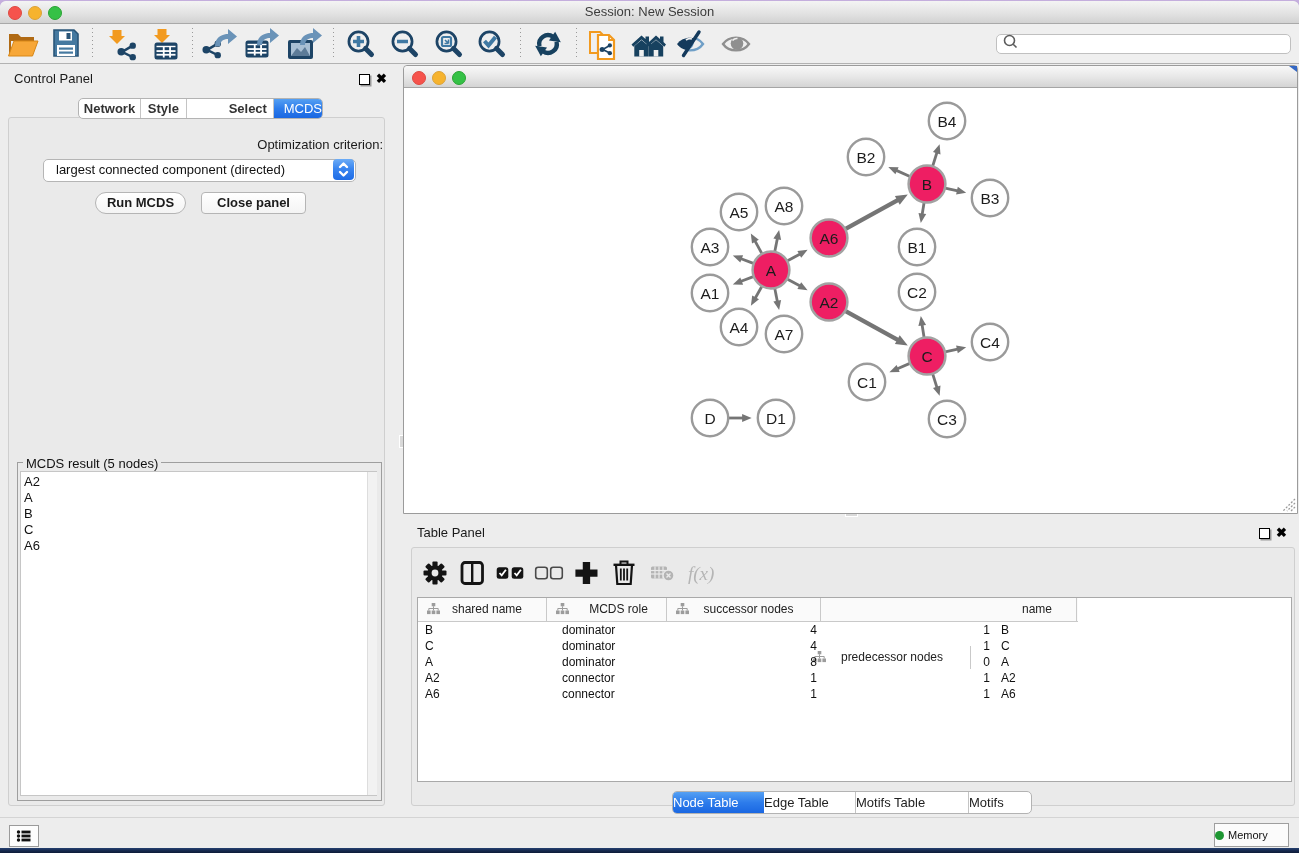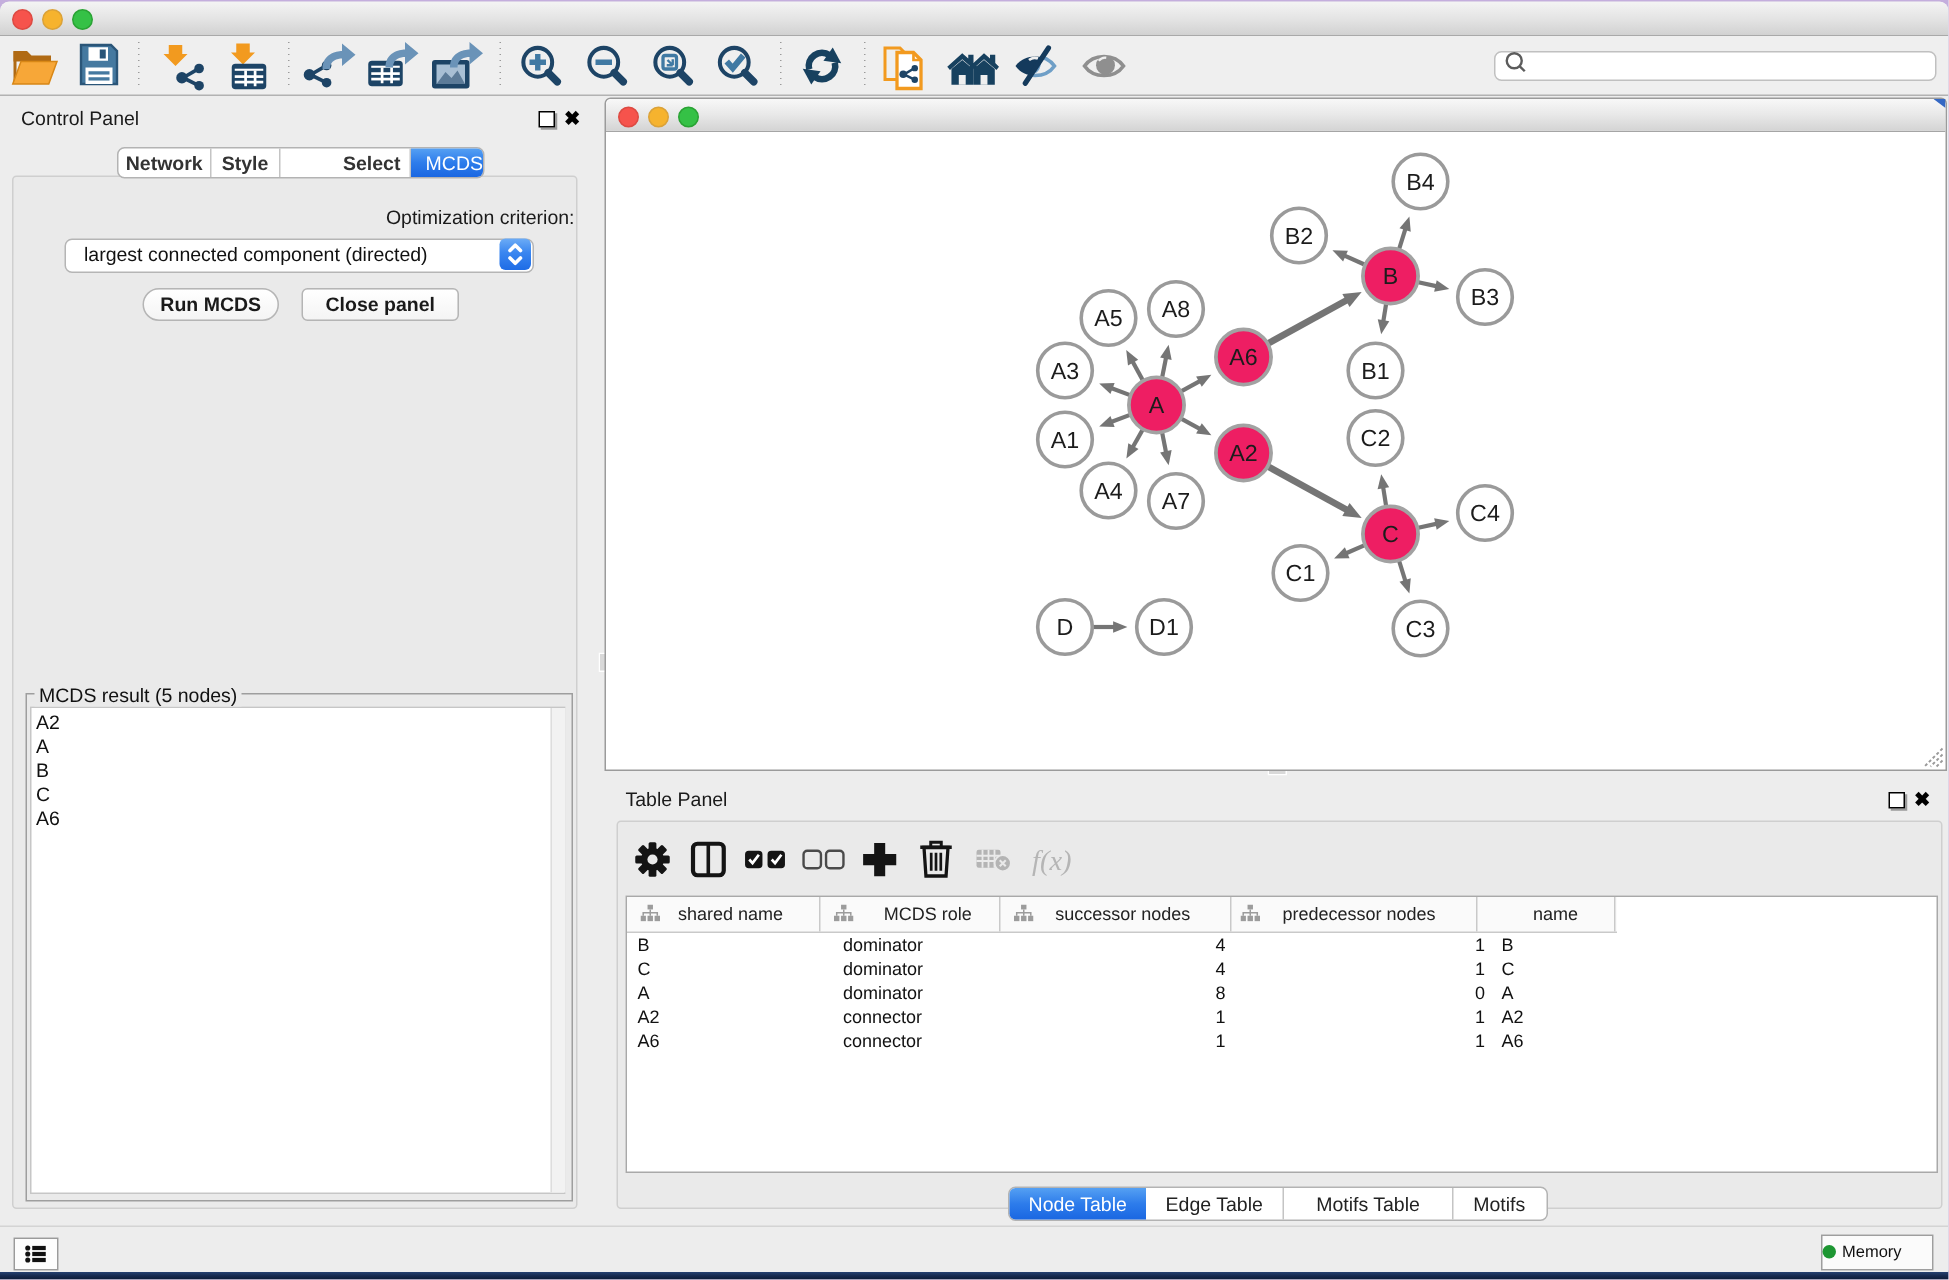--- a/index.html
+++ b/index.html
@@ -48,32 +48,33 @@
 #tp-title{left:417px;top:524px;font-size:13px;color:#1a1a1a;}
 #tp-float{left:1259px;top:527px;width:9px;height:9px;border:1.6px solid #000;background:#fff;box-shadow:1.5px 1.5px 0 #9a9a9a;}
 #tp-close{left:1276px;top:524px;font-size:13px;font-weight:bold;color:#000;}
 #tp-body{left:411px;top:546px;width:882px;height:257px;background:#eaeaea;border:1px solid #cfcfcf;border-radius:3px;}
 #tbl{left:417px;top:596px;width:875px;height:185px;background:#fff;border:1px solid #a9a9a9;box-sizing:border-box;}
 #tbl-head{height:23px;border-bottom:1px solid #c9c9c9;background:#fafafa;position:relative;width:660px;}
 .th{position:absolute;top:0;height:23px;line-height:23px;font-size:12px;color:#222;border-right:1px solid #c9c9c9;text-align:center;}
 .th span{padding-left:10px;}
 .tr{position:absolute;font-size:12px;color:#111;height:16px;line-height:16px;}
 #btabs{left:672px;top:790px;width:358px;height:21px;background:#fff;border:1px solid #b3b3b3;border-radius:5px;display:flex;z-index:5;}
-.btab{height:21px;line-height:21px;text-align:center;font-size:13px;color:#222;border-right:1px solid #c4c4c4;}
+.btab{height:21px;line-height:21px;text-align:left;font-size:13px;color:#222;border-right:1px solid #c4c4c4;}
 #btab-node{background:linear-gradient(180deg,#55a0f3 0%,#2d7ceb 50%,#1a67e2 100%);color:#fff;border:none;border-radius:4px 0 0 4px;}
 
 #statusbar{left:0;top:816px;width:1299px;height:31px;background:#ededed;border-top:1px solid #d4d4d4;}
 #sb-btn{left:9px;top:824px;width:28px;height:20px;background:#fdfdfd;border:1px solid #9b9b9b;}
 #mem-btn{left:1214px;top:822px;width:73px;height:22px;background:#fbfbfb;border:1px solid #9e9e9e;font-size:11px;color:#111;line-height:22px;}
 </style>
 </head>
 <body>
 <div id="desktop-bottom" class="abs"></div>
 <div id="win" class="abs">
   <div id="titlebar" class="abs"></div>
+  <div id="wtitle" class="abs">Session: New Session</div>
   <div id="tl-r" class="abs tl"></div>
     <div id="tl-y" class="abs tl"></div>
     <div id="tl-g" class="abs tl"></div>
   <div id="toolbar" class="abs"></div>
   <div class="abs tbsep" style="left:92px"></div>
   <div class="abs tbsep" style="left:192px"></div>
   <div class="abs tbsep" style="left:333px"></div>
   <div class="abs tbsep" style="left:520px"></div>
   <div class="abs tbsep" style="left:576px"></div>
   <div id="search" class="abs"></div>
@@ -411,21 +412,21 @@
           </svg><span style="padding-left:24px;">MCDS role</span></div>
 <div class="th" style="left:249px;width:153px;"><svg width="13" height="12" viewBox="0 0 13 12" style="position:absolute;left:9px;top:5px">
             <g fill="#9c9c9c">
               <rect x="4.7" y="0" width="3.6" height="3.3"></rect>
               <rect x="0" y="7.5" width="3.6" height="3.6"></rect>
               <rect x="4.7" y="7.5" width="3.6" height="3.6"></rect>
               <rect x="9.4" y="7.5" width="3.6" height="3.6"></rect>
             </g>
             <path d="M6.5 3.3 L6.5 5.5 M1.8 7.5 L1.8 5.5 L11.2 5.5 L11.2 7.5 M6.5 5.5 L6.5 7.5" stroke="#9c9c9c" stroke-width="1" fill="none"></path>
           </svg><span>successor nodes</span></div>
-<div class="th" style="left:400px;width:166px;"><svg width="13" height="12" viewBox="0 0 13 12" style="position:absolute;left:9px;top:5px">
+<div class="th" style="left:386px;width:166px;margin-top:48px;"><svg width="13" height="12" viewBox="0 0 13 12" style="position:absolute;left:9px;top:5px">
             <g fill="#9c9c9c">
               <rect x="4.7" y="0" width="3.6" height="3.3"></rect>
               <rect x="0" y="7.5" width="3.6" height="3.6"></rect>
               <rect x="4.7" y="7.5" width="3.6" height="3.6"></rect>
               <rect x="9.4" y="7.5" width="3.6" height="3.6"></rect>
             </g>
             <path d="M6.5 3.3 L6.5 5.5 M1.8 7.5 L1.8 5.5 L11.2 5.5 L11.2 7.5 M6.5 5.5 L6.5 7.5" stroke="#9c9c9c" stroke-width="1" fill="none"></path>
           </svg><span>predecessor nodes</span></div>
 <div class="th" style="left:570px;width:88px;"><span>name</span></div>
       </div>

